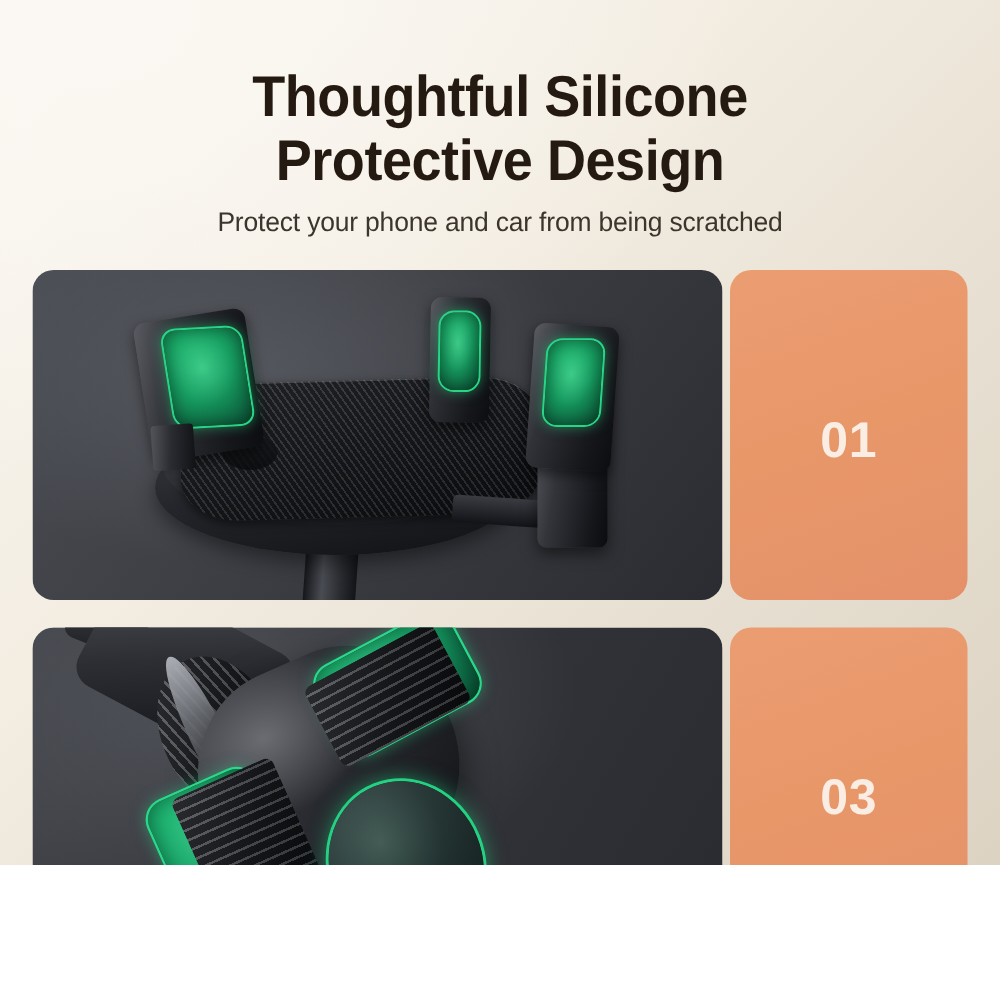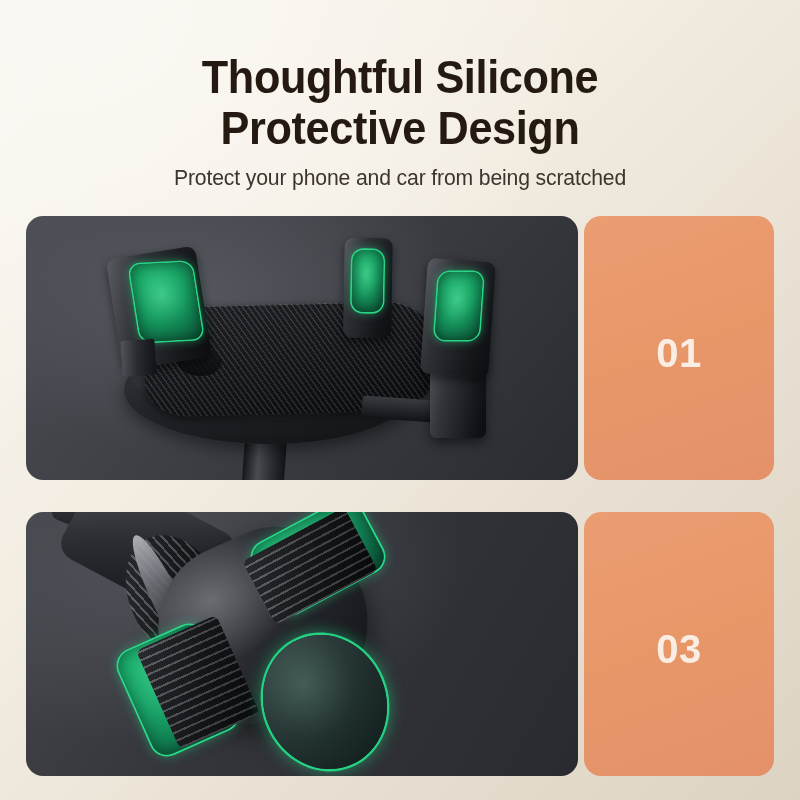--- a/index.html
+++ b/index.html
@@ -7,21 +7,21 @@
     padding: 0;
     background: #ffffff;
   }
   body {
     font-family: "Liberation Sans", sans-serif;
   }
 
   .page {
     position: relative;
     width: 800px;
-    height: 800px;
+    height: 692px;
     overflow: hidden;
     background:
       radial-gradient(ellipse 120% 100% at 8% 0%, #FBF8F3 0%, rgba(251,248,243,0) 55%),
       linear-gradient(135deg, #FAF7F1 0%, #F3EDE2 38%, #E6DED0 72%, #DCD3C3 100%);
   }
 
   
   .header {
     position: absolute;
     left: 0;
@@ -54,21 +54,21 @@
   
   .features {
     position: absolute;
     left: 26px;
     top: 216px;
     width: 748px;
   }
   .feature-row {
     position: relative;
     height: 264px;
-    margin-bottom: 32px;
+    margin-bottom: 22px;
   }
 
   
   .photo-panel {
     position: absolute;
     left: 0;
     top: 0;
     width: 552px;
     height: 264px;
     border-radius: 17px;

